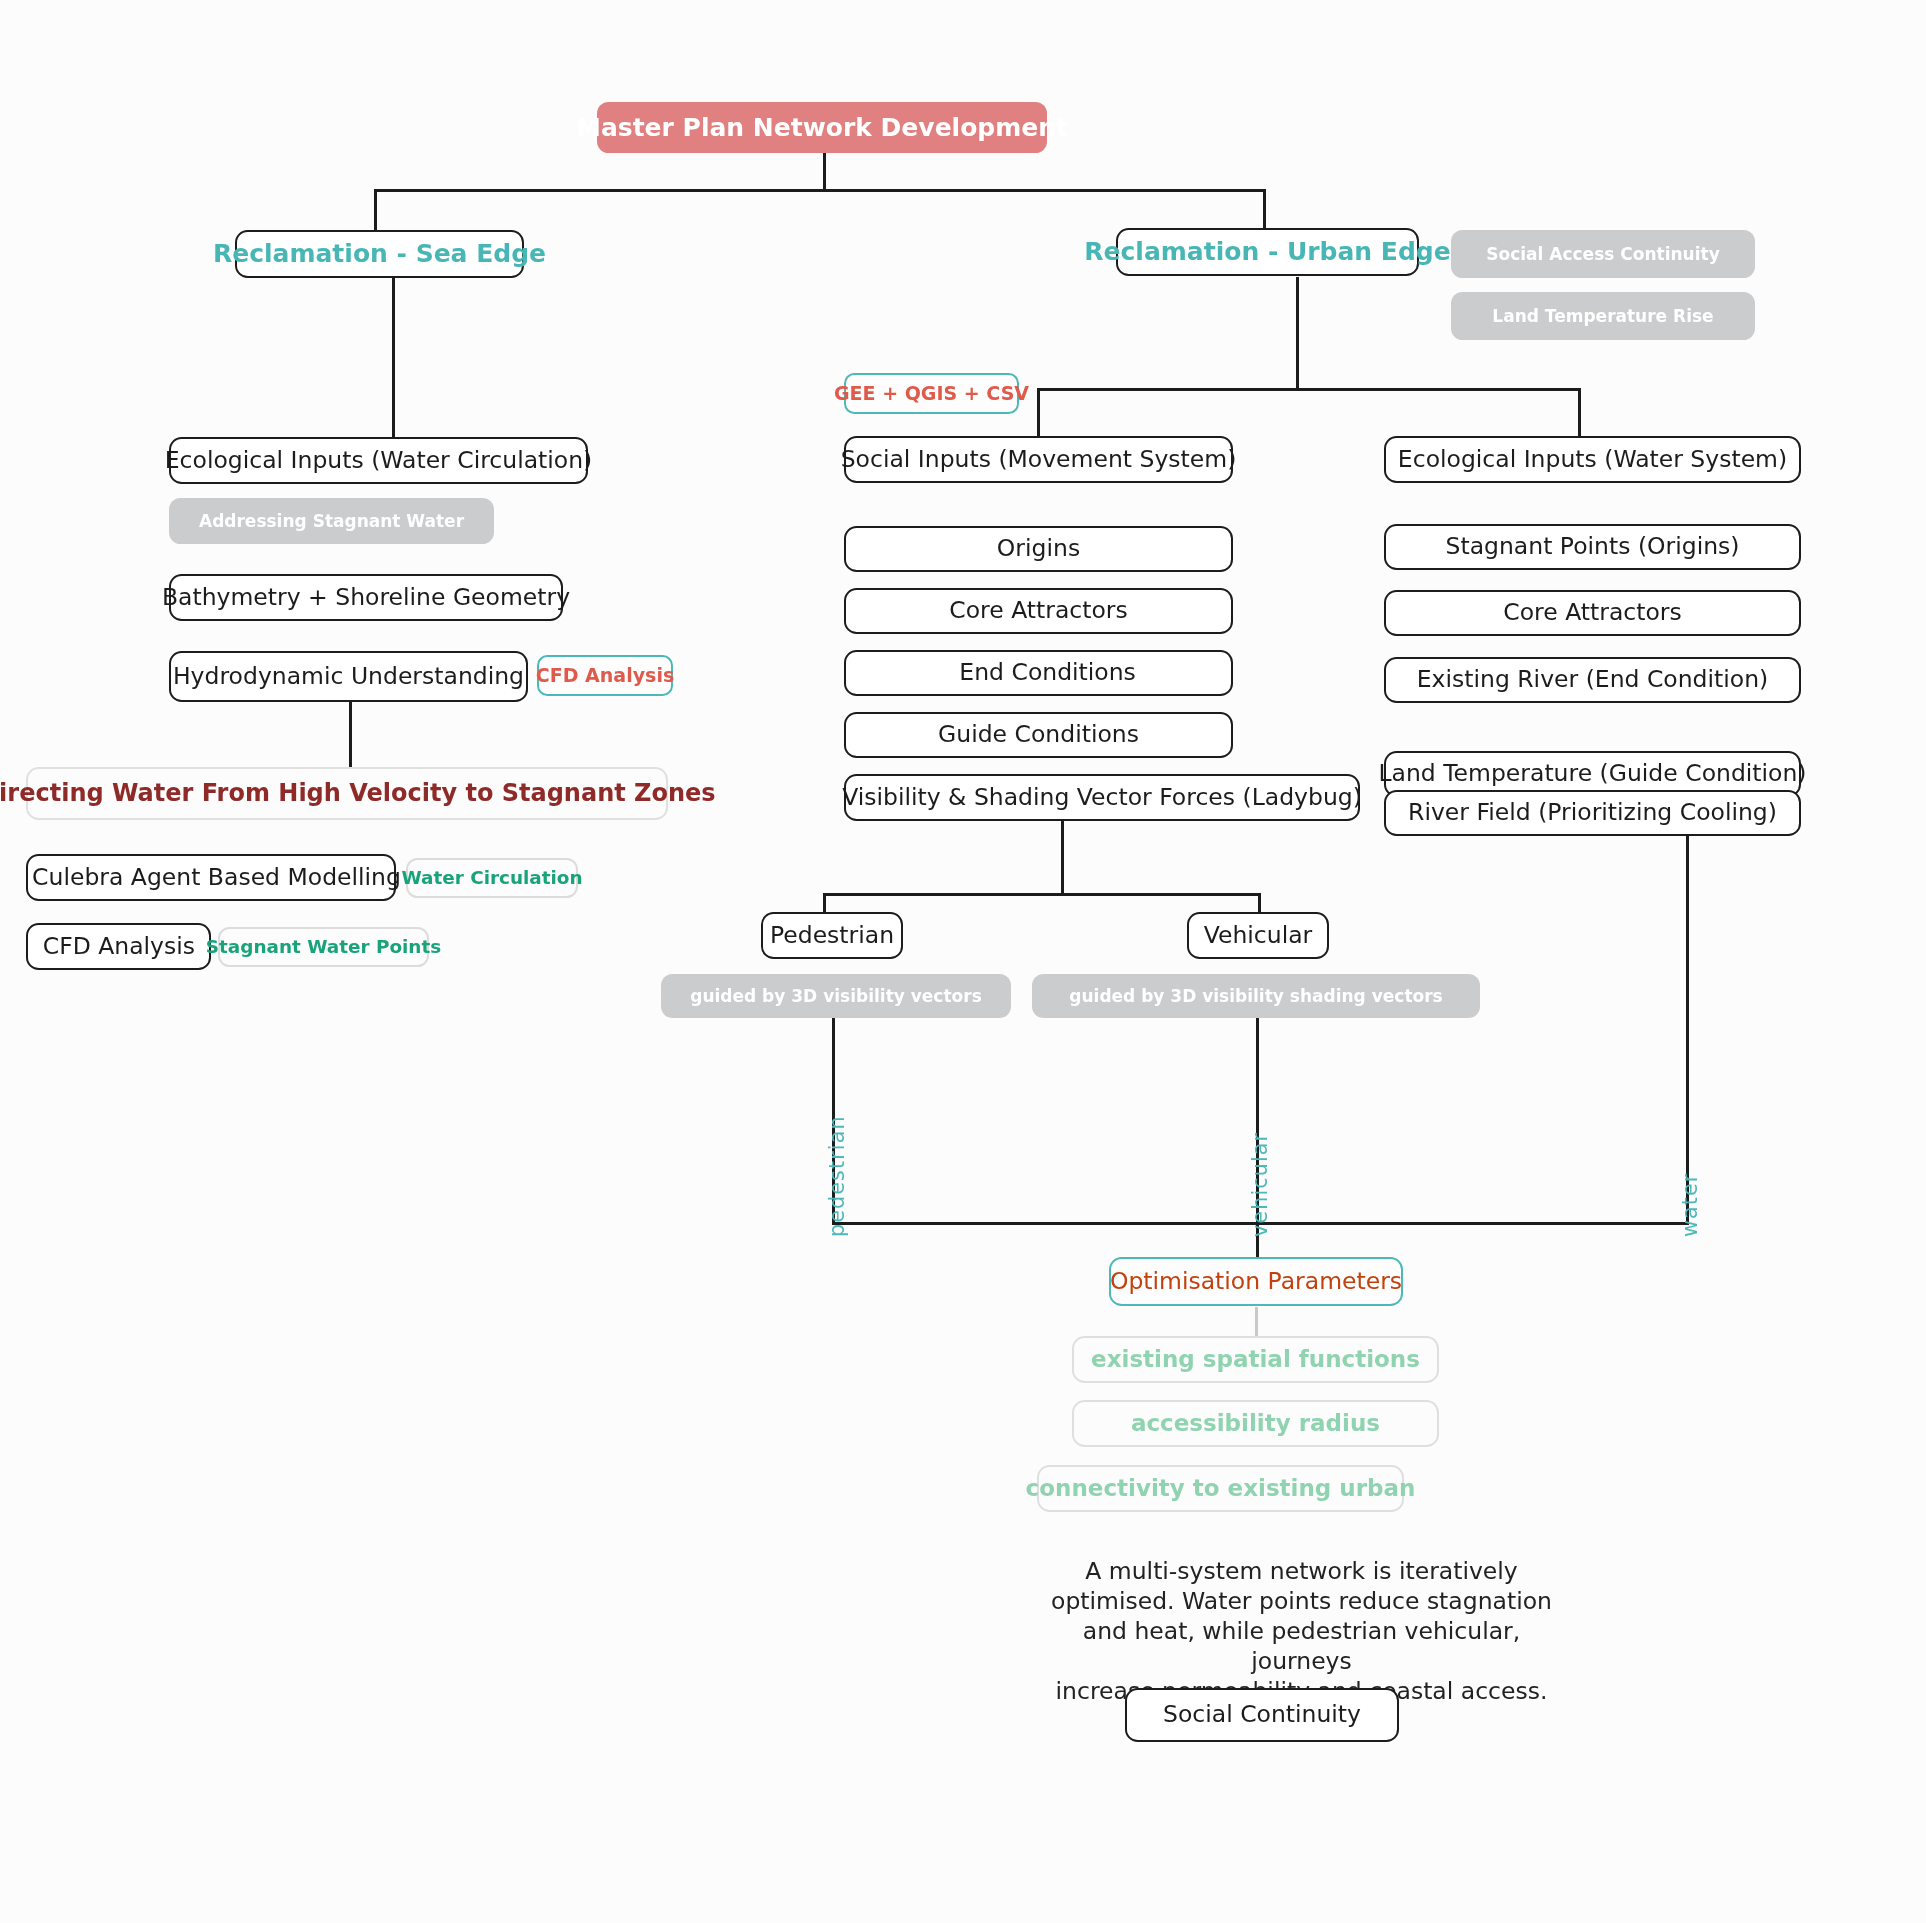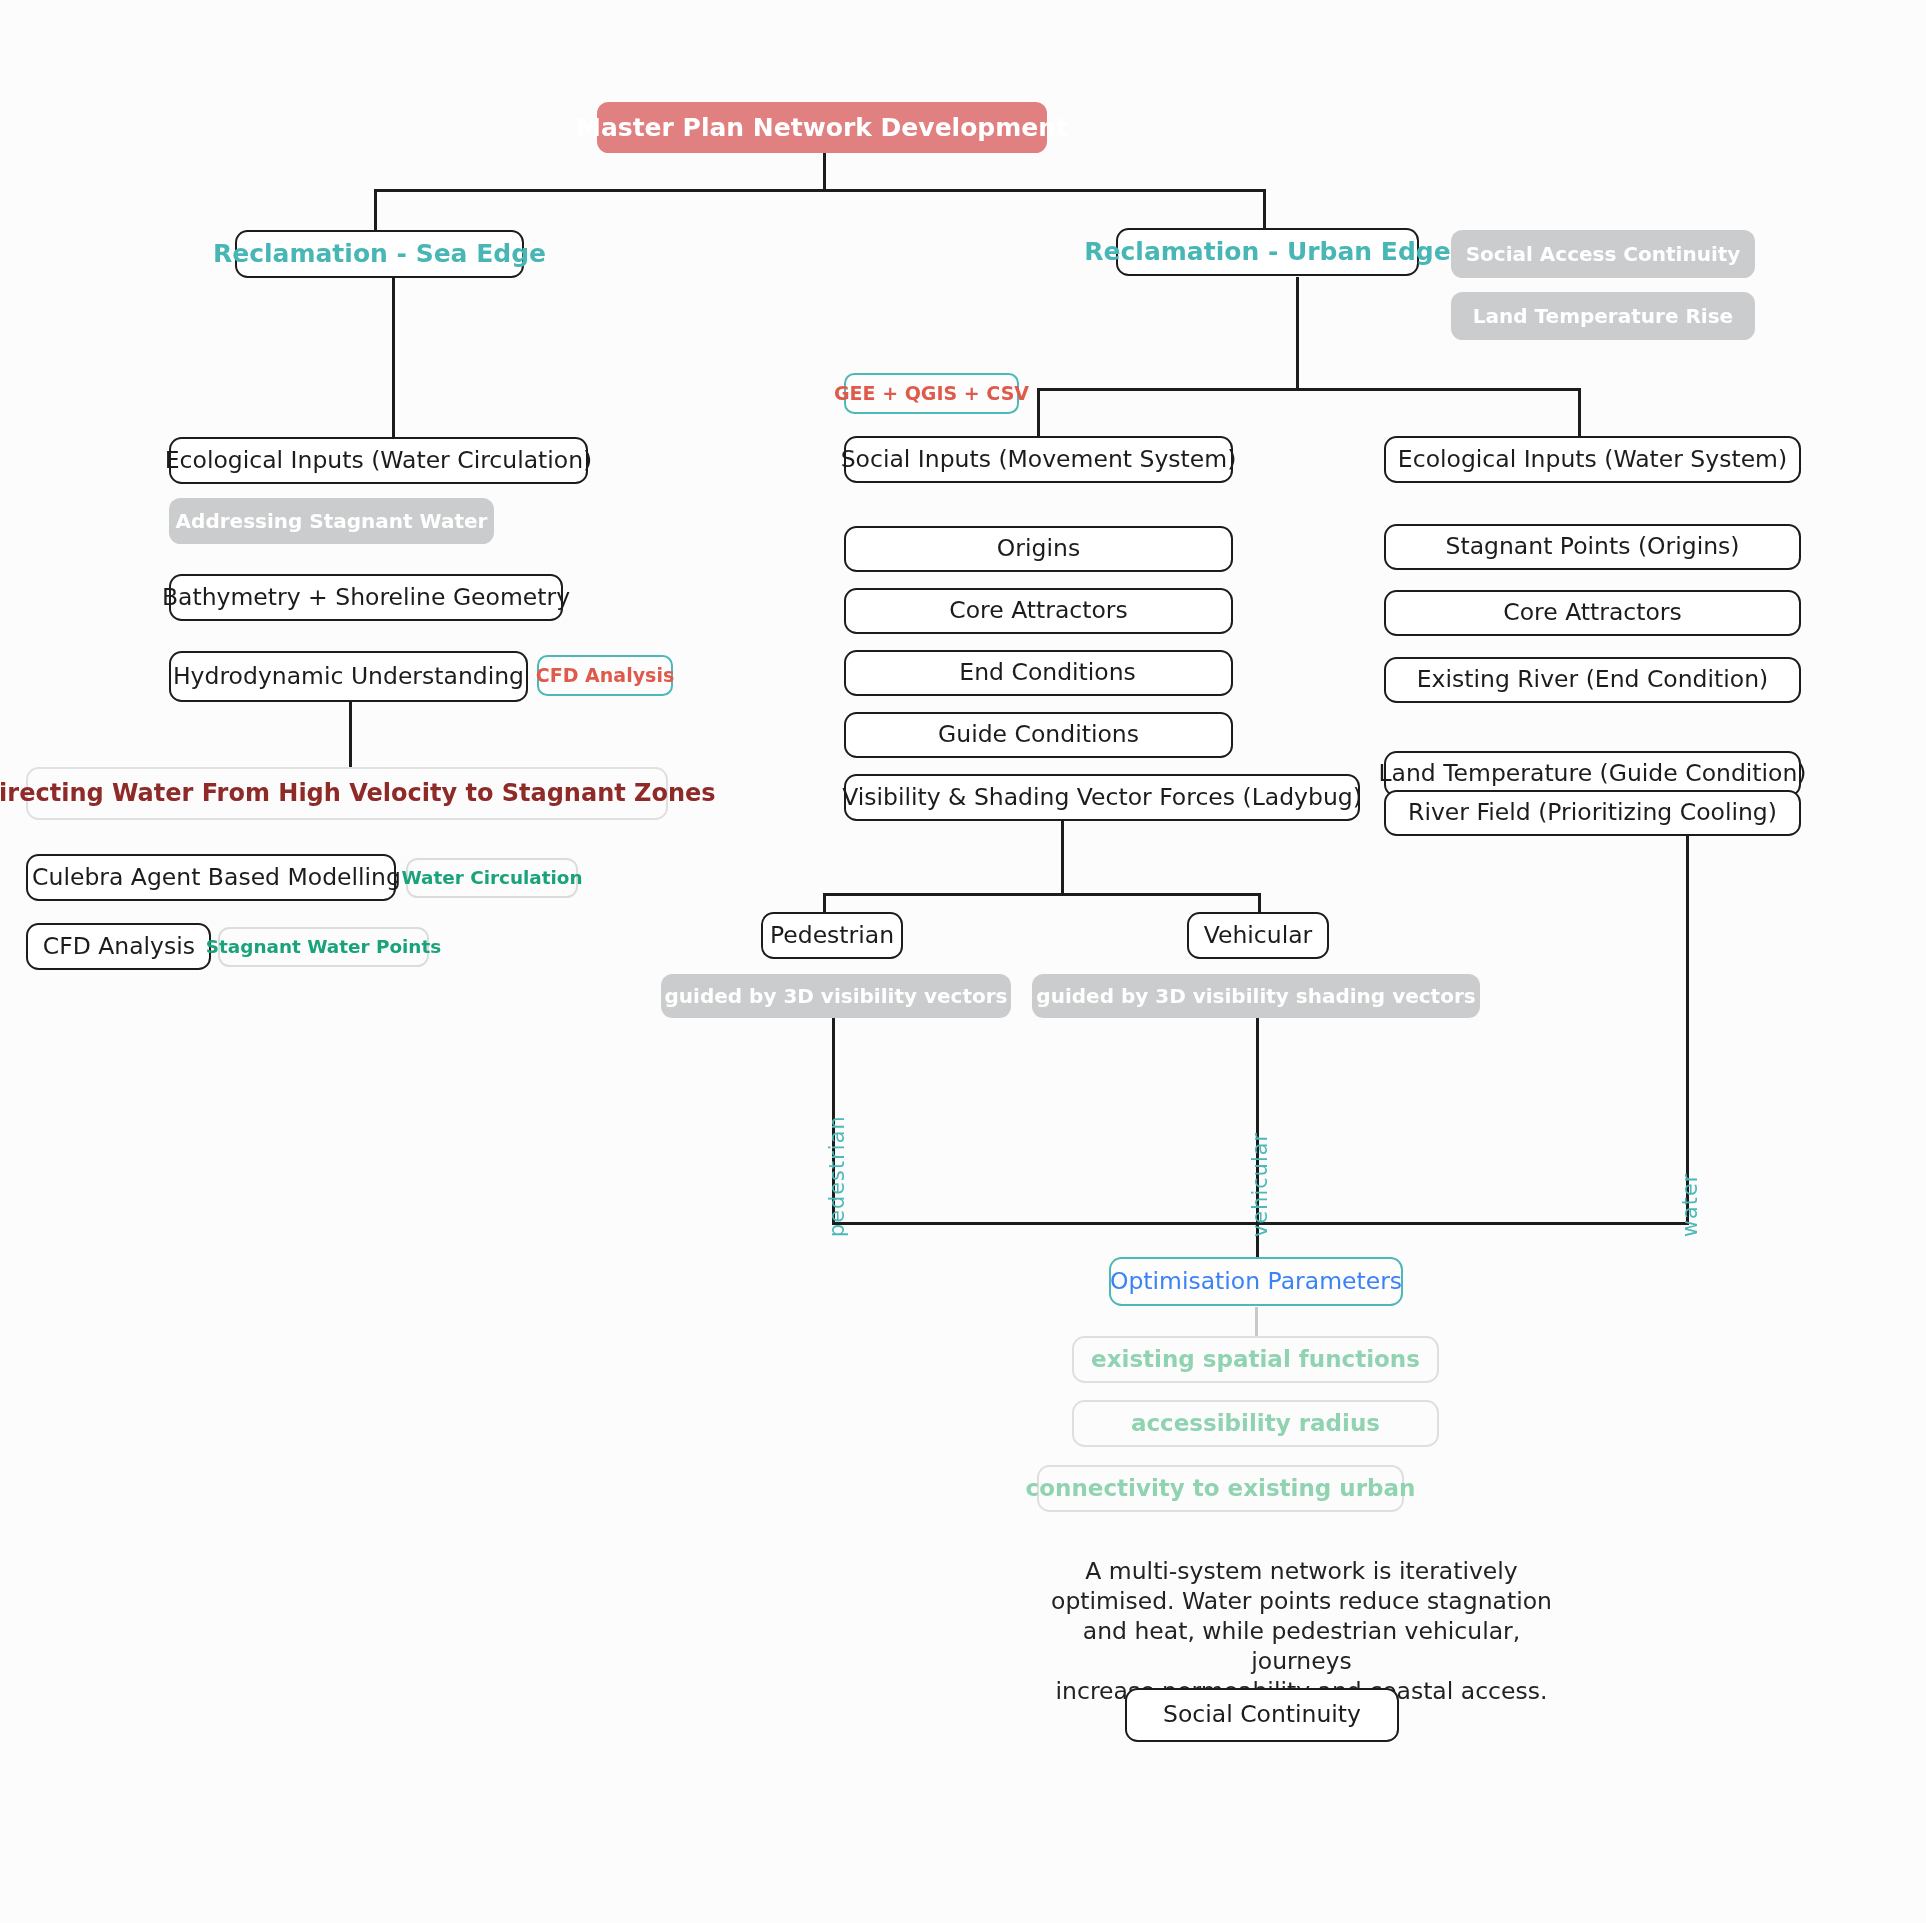--- a/index.html
+++ b/index.html
@@ -44,21 +44,21 @@
     color:#49b6b6;
     font-size:25px;
     font-weight:700;
     padding:0 15px;
   }
   
   .n-tealborder{
     background:#fdfdfd;
     border:2.9px solid #4cb8b8;
     border-radius:12.6px;
-    color:#3b82f6;
+    color:#c2410c;
     font-size:23.5px;
     font-weight:400;
     padding:0 15px;
   }
   
   .n-tool{
     background:#fdfdfd;
     border:2.9px solid #4cb8b8;
     border-radius:10.3px;
     color:#e05a4c;
@@ -75,21 +75,21 @@
     font-size:25px;
     font-weight:700;
     padding:0 15px;
   }
   
   .n-gray{
     background:#cbcccd;
     border:none;
     border-radius:11.5px;
     color:#ffffff;
-    font-size:20px;
+    font-size:17px;
     font-weight:700;
     padding:12px 15px;
   }
   
   .n-darkred{
     background:#fdfcfc;
     border:2.3px solid #e0e0e0;
     border-radius:12.6px;
     color:#8e2a28;
     font-size:24px;

